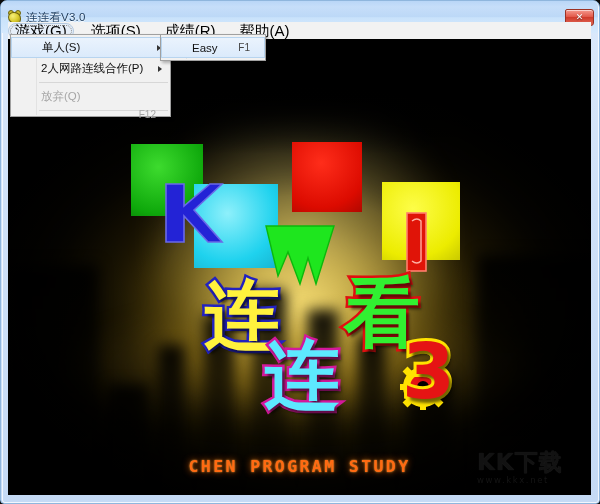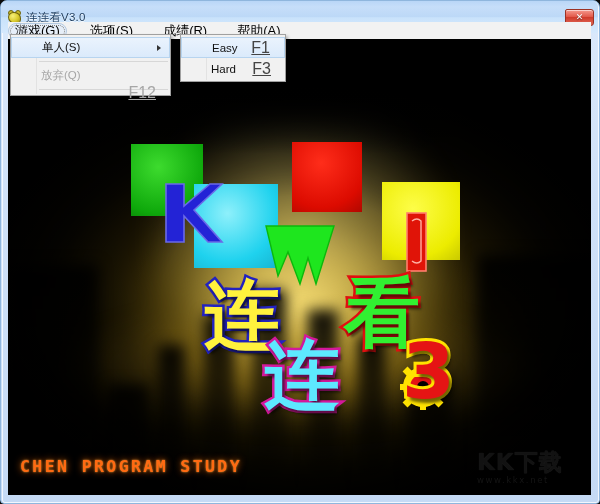--- a/index.html
+++ b/index.html
@@ -72,21 +72,21 @@
     position:absolute;left:8px;top:22px;width:583px;height:17px;
     background:#f2f2f2;
     display:flex;align-items:center;
     border-bottom:1px solid #dedede;
   }
   .menubar-bg{
     position:absolute;left:8px;top:22px;width:583px;height:17px;
     background:linear-gradient(180deg,#fafafa,#eeeeee);
   }
   .menu-item{
-    font-size:13px;color:#000;padding:1px 7px;margin-right:16px;
+    font-size:15px;color:#000;padding:1px 7px;margin-right:10px;
     white-space:nowrap;cursor:pointer;line-height:14px;border-radius:8px;
   }
   .menu-item.active{
     background:#e6eef8;
     border:1px solid #b4c9e0;
     padding:0px 6px;
     outline:1px dotted #7d7d7d;
     outline-offset:-3px;
   }
 
@@ -174,21 +174,21 @@
     -webkit-text-stroke:6px #ffe200;
     paint-order:stroke fill;
     text-shadow:3px 4px 3px rgba(0,0,0,.55);
   }
   .gear{
     position:absolute;left:392px;top:325px;width:46px;height:46px;
   }
 
   
   .caption{
-    position:absolute;left:12px;right:0;top:418px;
+    position:absolute;left:0;right:0;top:418px;text-align:center;
     font-family:"DejaVu Sans Mono","Liberation Mono",monospace;
     font-size:16.5px;font-weight:bold;letter-spacing:2.4px;
     color:#ff6a12;
     text-shadow:0 0 7px rgba(255,110,0,.85),0 0 2px rgba(255,190,90,.9);
   }
 
   
   .watermark{
     position:absolute;right:4px;bottom:2px;width:110px;height:44px;
     opacity:.92;
@@ -220,31 +220,31 @@
     position:relative;height:21px;display:flex;align-items:center;
     font-size:11.5px;color:#111;cursor:pointer;z-index:2;
   }
   .mrow.hover{
     background:linear-gradient(180deg,#eaf3fd,#dbeafb);
     border:1px solid #b7d4ef;
     height:21px;box-sizing:border-box;
   }
   .mrow.disabled{color:#a6a6a6;cursor:default;}
   .mrow .lbl{margin-left:30px;white-space:nowrap;}
-  .mrow .accel{margin-left:auto;margin-right:14px;color:#444;font-size:16px;text-decoration:underline;}
+  .mrow .accel{margin-left:auto;margin-right:14px;color:#444;font-size:10px;}
   .mrow.disabled .accel{color:#a6a6a6;margin-top:35px;}
   .mrow .arrow{
     position:absolute;right:8px;top:50%;transform:translateY(-50%);
     width:0;height:0;border-left:4px solid #333;
     border-top:3.5px solid transparent;border-bottom:3.5px solid transparent;
   }
   .msep{height:1px;background:#d7d7d7;margin:3px 2px 3px 28px;}
 
   #menu-game{left:10px;top:34px;width:161px;}
-  #menu-single{left:180px;top:34px;width:106px;}
+  #menu-single{left:160px;top:34px;width:106px;}
 </style>
 </head>
 <body>
 
 <div id="app">
 
   <div class="window-frame">
     <div class="frame-inner-glow"></div>
   </div>
 
@@ -349,38 +349,38 @@
 
   <div class="dropdown" id="menu-game">
     <div class="gutter"></div>
 
     <div class="mrow hover">
       <span class="lbl">单人(S)</span>
       <span class="arrow"></span>
     </div>
 
 
+    <div class="mrow">
+      <span class="lbl">2人网路连线合作(P)</span>
+      <span class="arrow"></span>
+    </div>
 
     <div class="msep"></div>
 
     <div class="mrow disabled">
       <span class="lbl">放弃(Q)</span>
       <span class="accel">F12</span>
     </div>
 
     <div class="msep"></div>
 
   </div>
 
   <div class="dropdown" id="menu-single">
     <div class="gutter"></div>
 
     <div class="mrow hover">
       <span class="lbl">Easy</span>
       <span class="accel">F1</span>
     </div>
-    <div class="mrow">
-      <span class="lbl">Hard</span>
-      <span class="accel">F3</span>
-    </div>
   </div>
 
 </div>
 
 </body></html>

